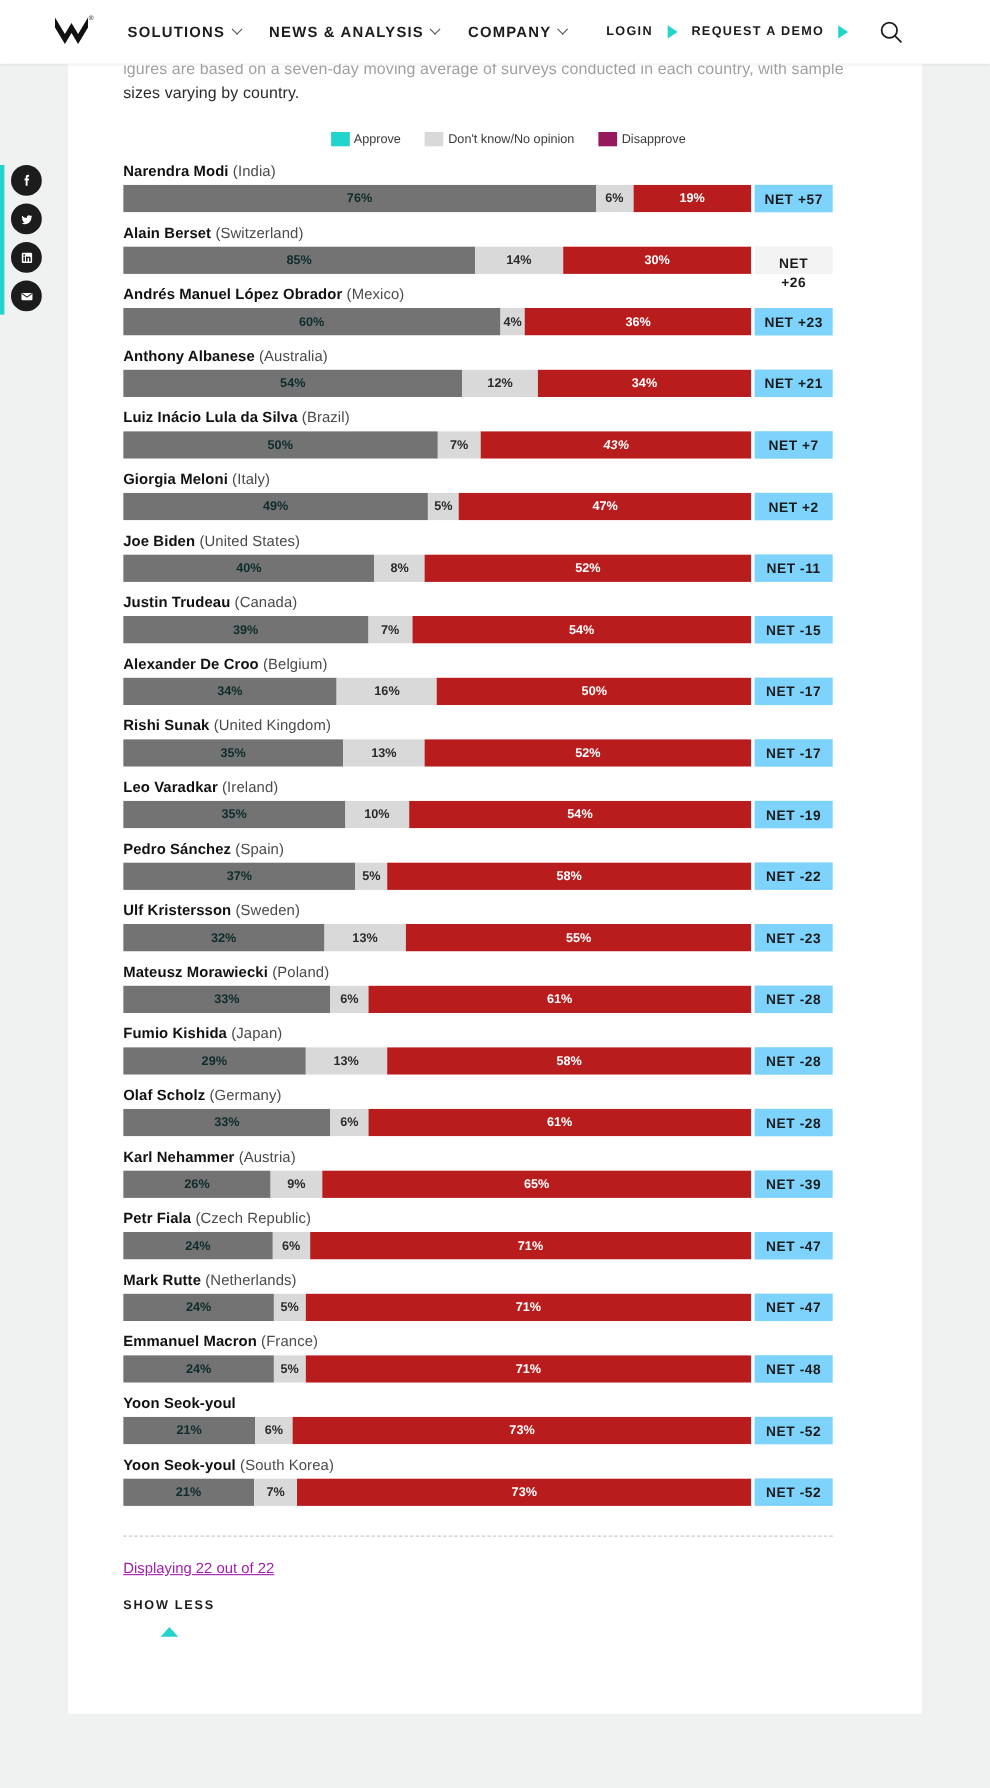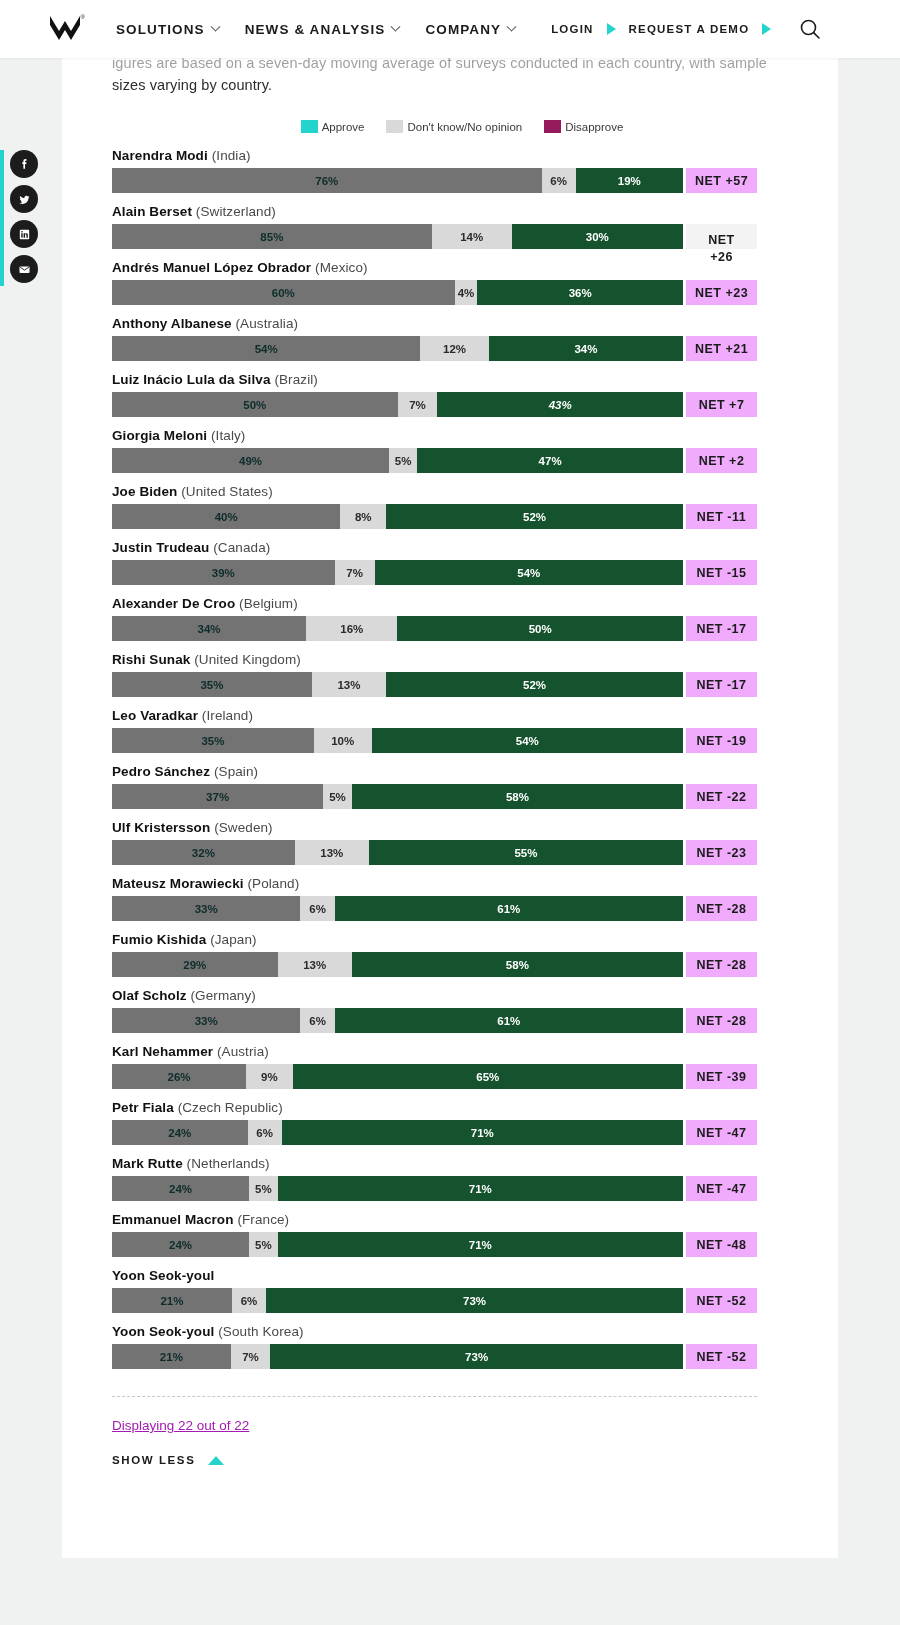--- a/index.html
+++ b/index.html
@@ -212,25 +212,25 @@
     display: flex;
     align-items: center;
     justify-content: center;
     font-size: 11.5px;
     font-weight: bold;
     white-space: nowrap;
     overflow: hidden;
   }
   .seg-approve { background: #737373; color: #0e2c2b; }
   .seg-dk      { background: #d9d9d9; color: #2b2b2b; }
-  .seg-dis     { background: #14532d; color: #ffffff; }
+  .seg-dis     { background: #b91c1c; color: #ffffff; }
   .net-box {
     width: 71px;
     margin-left: 3px;
-    background: #f0abfc;
+    background: #7dd3fc;
     display: flex;
     align-items: center;
     justify-content: center;
     font-size: 12.5px;
     font-weight: bold;
     letter-spacing: .5px;
     color: #1b1b1b;
     white-space: nowrap;
   }
   .net-box.wrap {
@@ -260,20 +260,21 @@
     color: #a21caf;
     margin-bottom: 21px;
     text-decoration: underline;
   }
   .show-less {
     display: flex;
     align-items: center;
     gap: 13px;
     cursor: pointer;
     width: max-content;
+    flex-direction: column;
   }
   .show-less-label {
     font-size: 11.5px;
     font-weight: bold;
     letter-spacing: 1.6px;
     color: #1b1b1b;
   }
   .caret-up {
     width: 0; height: 0;
     border-left: 8px solid transparent;

